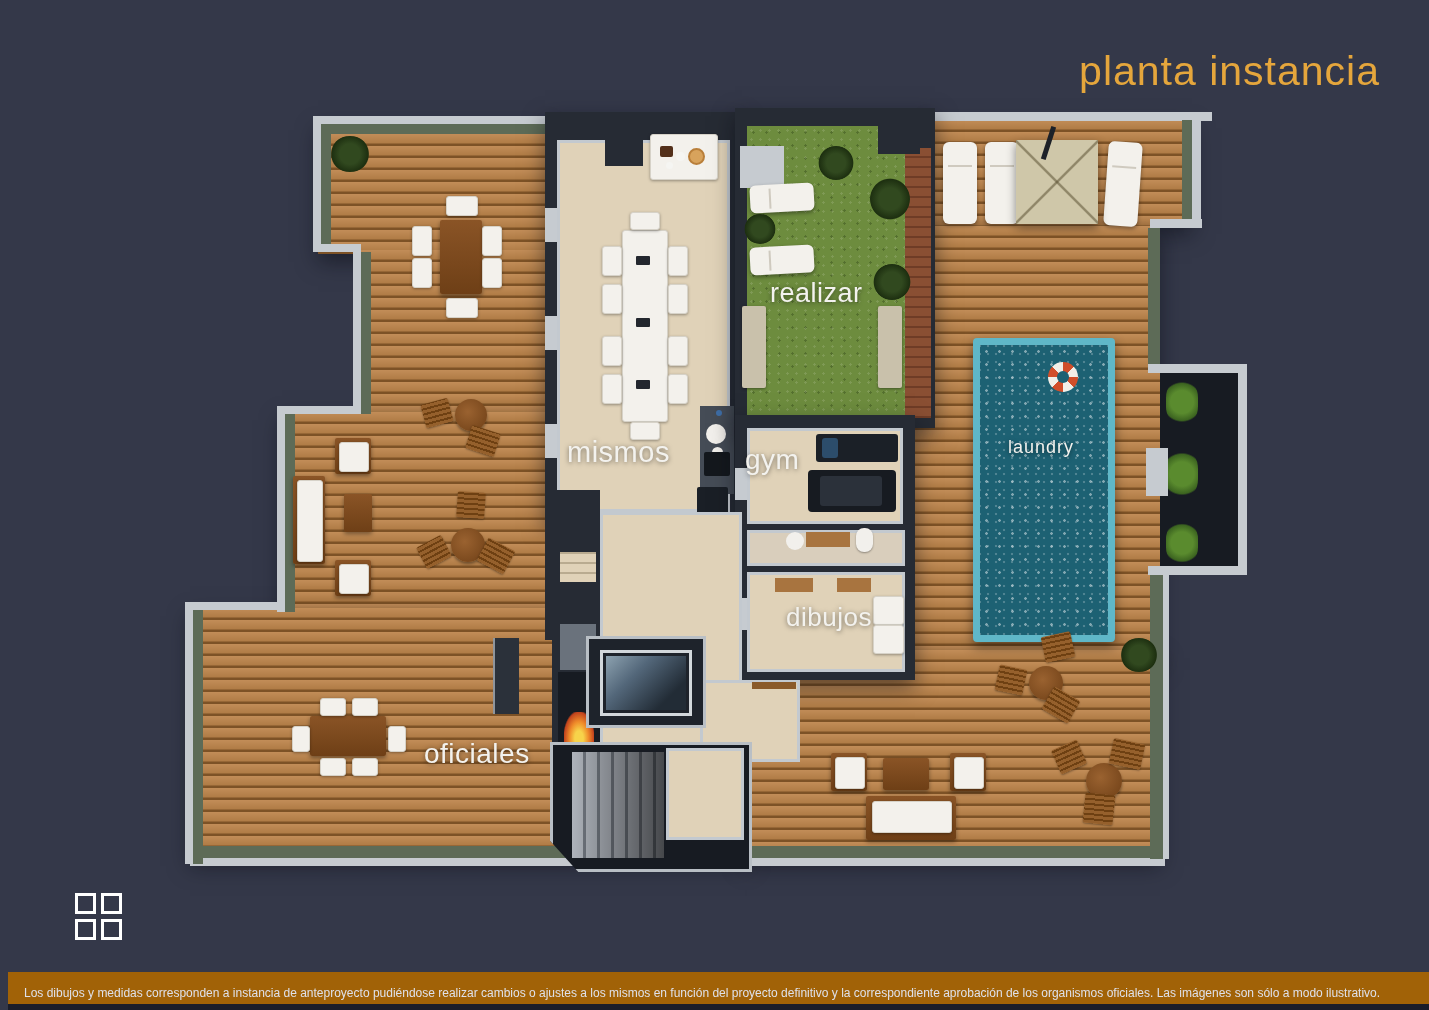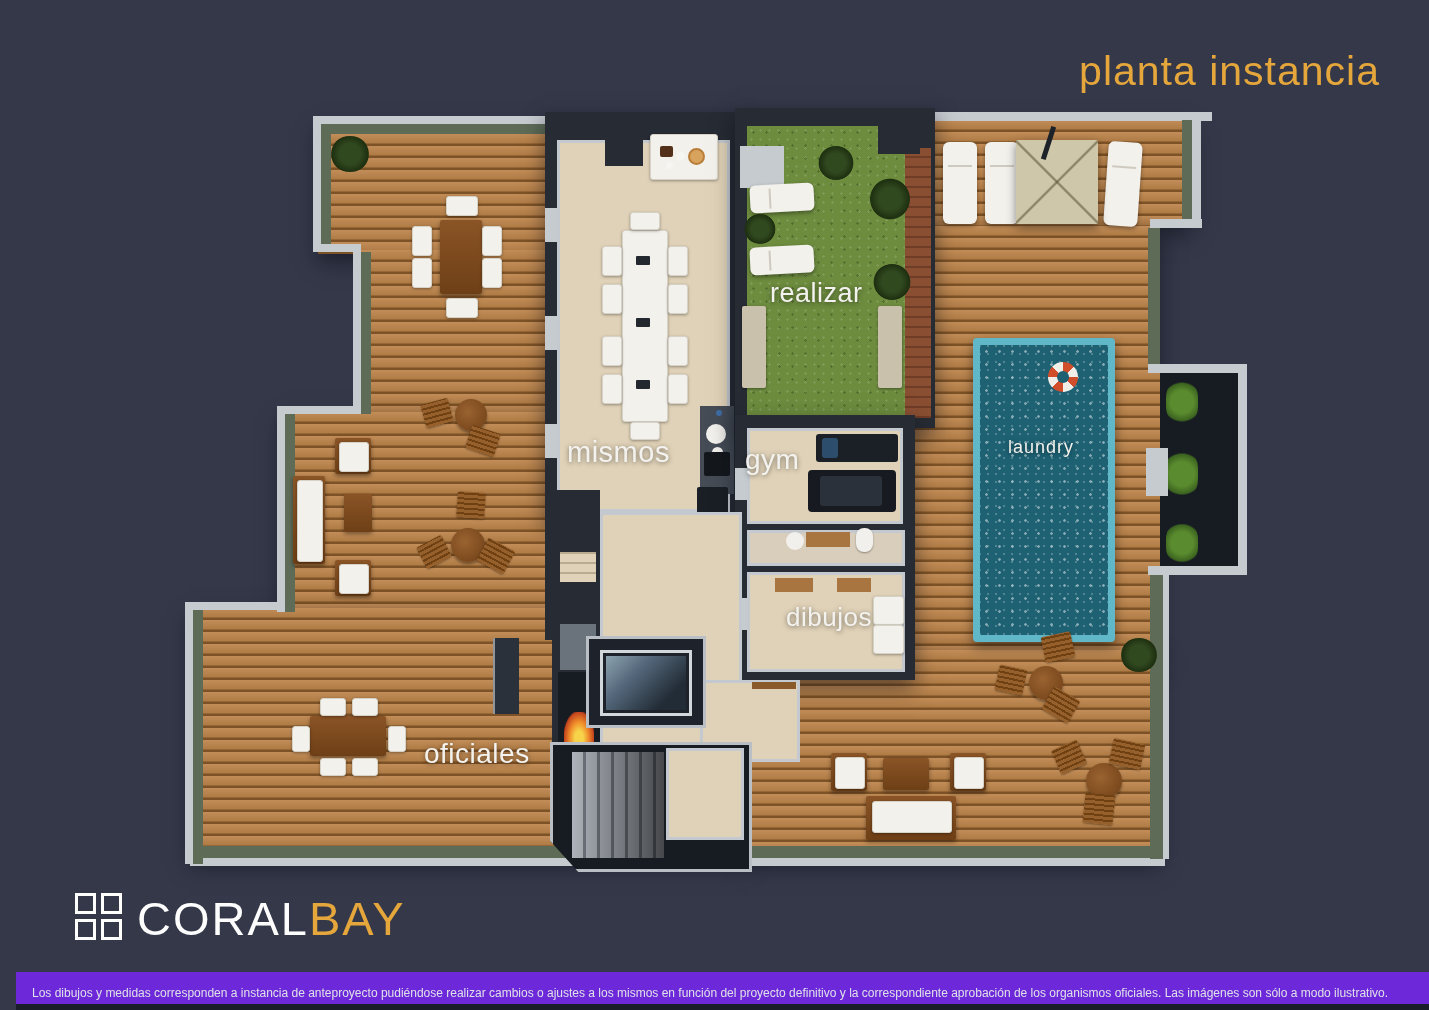--- a/index.html
+++ b/index.html
@@ -31,21 +31,21 @@
   .glass{background:linear-gradient(135deg,#8da2b0 0%,#53677a 35%,#222c36 78%)}
   .steps{background:repeating-linear-gradient(90deg,#aeb3bb 0 11px,#70767f 11px 14px)}
   .round{border-radius:50%}
   .room-label{position:absolute;color:#f3f2ee;font-weight:400;text-shadow:0 1px 5px rgba(0,0,0,.5);letter-spacing:.5px;white-space:nowrap}
   .title{position:absolute;top:48px;right:49px;font-size:41px;letter-spacing:1px;color:#e5a63c}
   .logo{position:absolute;left:75px;top:893px;display:flex;align-items:center}
   .logo-icon{width:52px;height:52px;display:grid;grid-template-columns:21px 21px;grid-template-rows:21px 21px;gap:5px}
   .logo-icon span{border:3px solid #fff;display:block}
   .logo-text{font-size:47px;letter-spacing:2px;color:#ffffff;margin-left:10px;line-height:52px}
   .logo-text .bay{color:#e5a63c}
-  .footer{position:absolute;left:16px;right:0;bottom:0;height:38px;background:#6d28d9}
+  .footer{position:absolute;left:8px;right:0;bottom:0;height:38px;background:#a16207}
   .footer-line{position:absolute;left:0;right:0;bottom:0;height:6px;background:#1a1d2a}
   .disclaimer{position:absolute;left:16px;bottom:10px;font-size:12px;color:#dfe1ea;white-space:nowrap}
 </style>
 </head>
 <body>
 
 <div class="abs wood shadow" style="left:318px;top:122px;width:227px;height:132px"></div>
 <div class="abs wood" style="left:358px;top:250px;width:187px;height:164px"></div>
 <div class="abs wood shadow" style="left:282px;top:412px;width:263px;height:198px"></div>
 <div class="abs wood shadow" style="left:190px;top:608px;width:557px;height:250px"></div>
@@ -236,19 +236,18 @@
 
 <div class="title">planta instancia</div>
 
 <div class="logo">
   <div class="logo-icon">
       <span></span>
       <span></span>
       <span></span>
       <span></span>
     </div>
-  <div class="logo-text"><span>CORAL</span><span class="bay">BAY</span></div>
 </div>
 
 <div class="footer">
   <div class="disclaimer">Los dibujos y medidas corresponden a instancia de anteproyecto pudiéndose realizar cambios o ajustes a los mismos en función del proyecto definitivo y la correspondiente aprobación de los organismos oficiales. Las imágenes son sólo a modo ilustrativo.</div>
   <div class="footer-line"></div>
 </div>
 
 </body></html>

